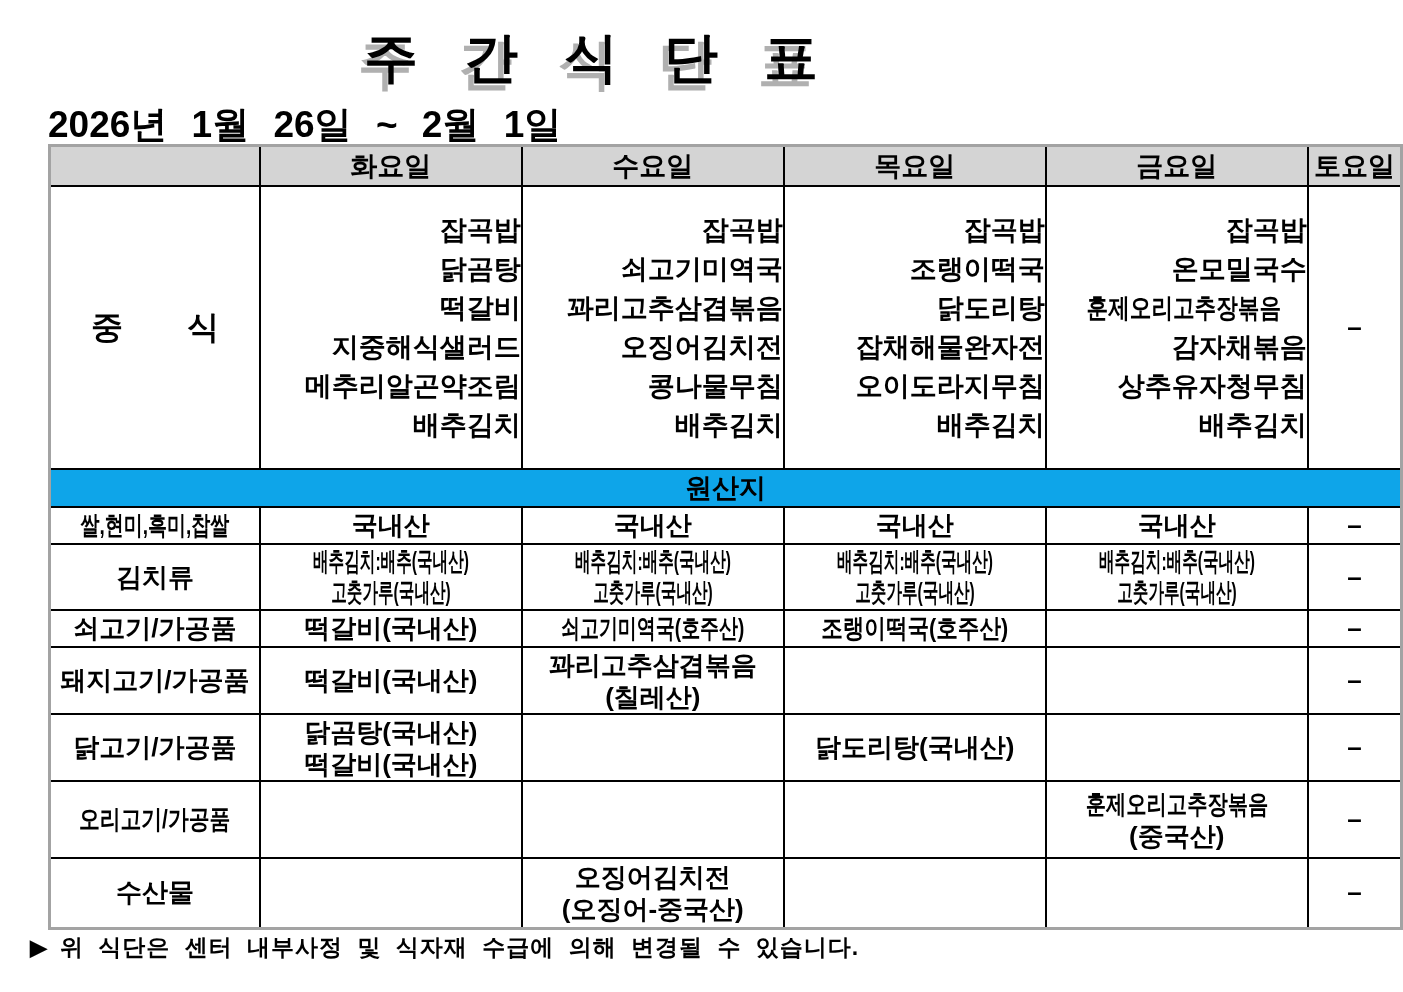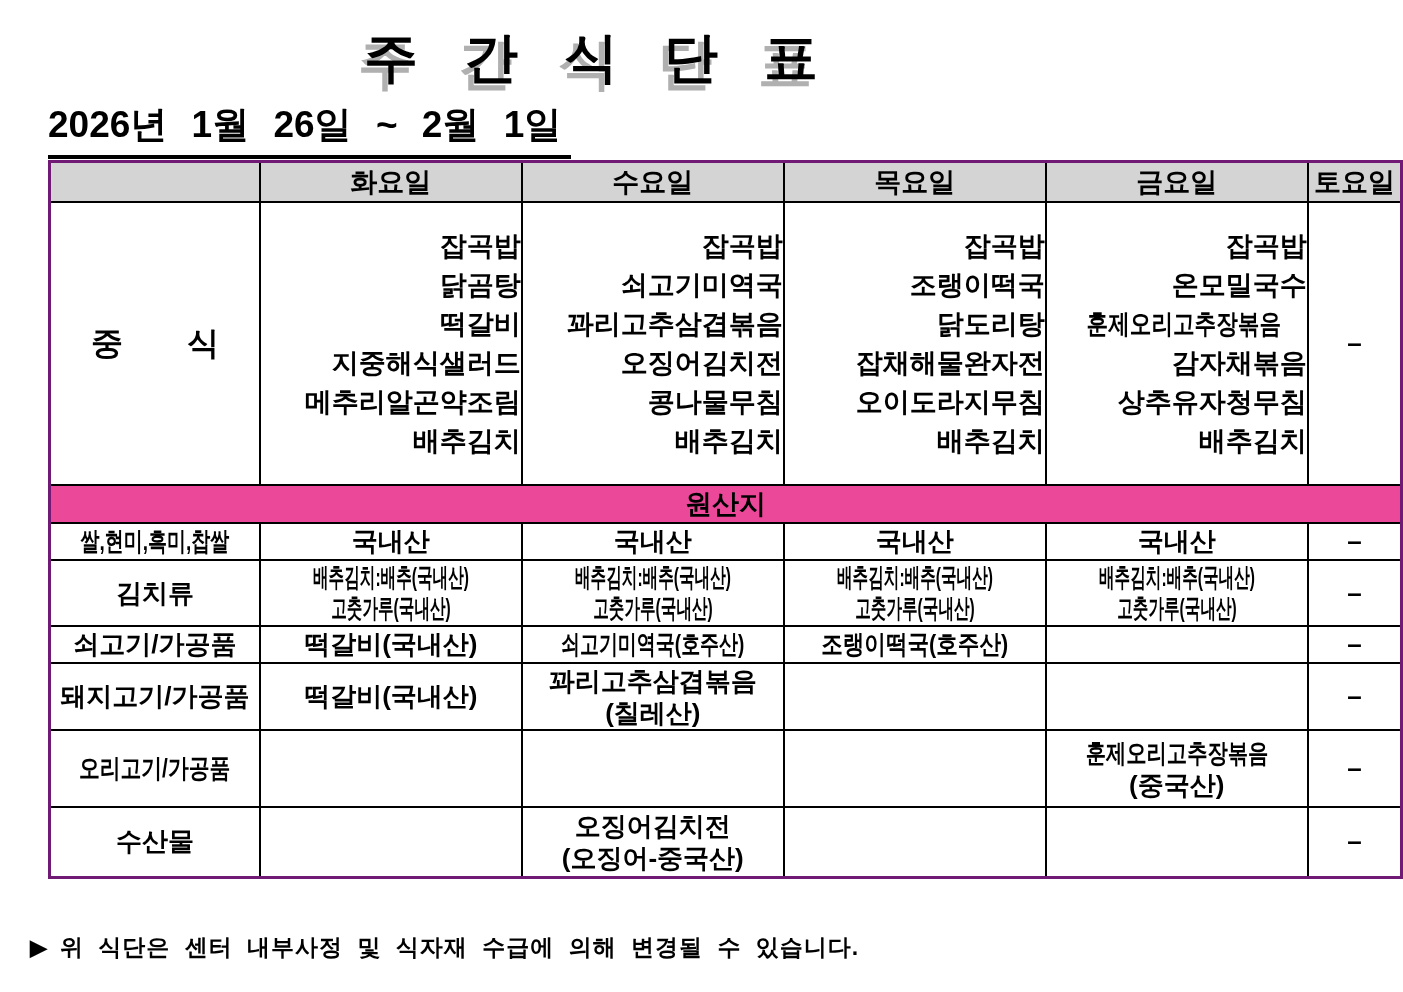--- a/index.html
+++ b/index.html
@@ -33,40 +33,40 @@
     font-size: 37px;
     word-spacing: 14px;
     border-bottom: 4px solid #000;
     padding: 0 10px 5px 0;
     white-space: nowrap;
   }
 
   
   table.menu-table {
     position: absolute;
-    top: 160px; left: 48px;
+    top: 144px; left: 48px;
     border-collapse: collapse;
     table-layout: fixed;
-    border: 3px solid #701a75;
+    border: 3px solid #a3a3a3;
   }
   td, th {
     border: 2px solid #000;
     text-align: center;
     vertical-align: middle;
     padding: 0;
     overflow: hidden;
   }
   th.day {
     background: #d4d4d4;
     font-size: 27px;
     font-weight: bold;
     height: 38px;
   }
   .origin-hdr {
-    background: #ec4899;
+    background: #0ea5e9;
     font-size: 27px;
     height: 36px;
   }
   .label { font-size: 26px; white-space: nowrap; }
   .val   { font-size: 26px; }
   .line  { display: block; }
 
   .lunch-cell { font-size: 27px; text-align: right; }
   .lunch-cell .line { line-height: 39px; }
   .lunch-fri .line:nth-child(3) { transform: scaleX(0.80); white-space: nowrap; }
@@ -210,20 +210,31 @@
       <td class="val">떡갈비(국내산)</td>
       <td class="val">
             <div class="line">꽈리고추삼겹볶음</div>
             <div class="line">(칠레산)</div>
           </td>
       <td class="val"></td>
       <td class="val"></td>
       <td class="val">–</td>
     </tr>
 
+    <tr style="height:67px">
+      <td class="label">닭고기/가공품</td>
+      <td class="val">
+            <div class="line">닭곰탕(국내산)</div>
+            <div class="line">떡갈비(국내산)</div>
+          </td>
+      <td class="val"></td>
+      <td class="val">닭도리탕(국내산)</td>
+      <td class="val"></td>
+      <td class="val">–</td>
+    </tr>
 
     <tr style="height:77px">
       <td class="label"><span class="sqz80">오리고기/가공품</span></td>
       <td class="val"></td>
       <td class="val"></td>
       <td class="val"></td>
       <td class="val duck-fri">
             <div class="line">훈제오리고추장볶음</div>
             <div class="line">(중국산)</div>
           </td>

